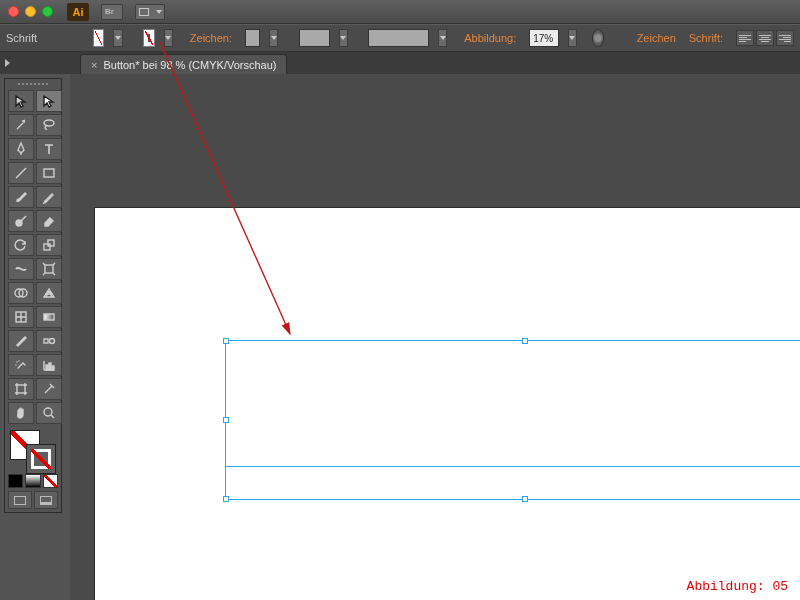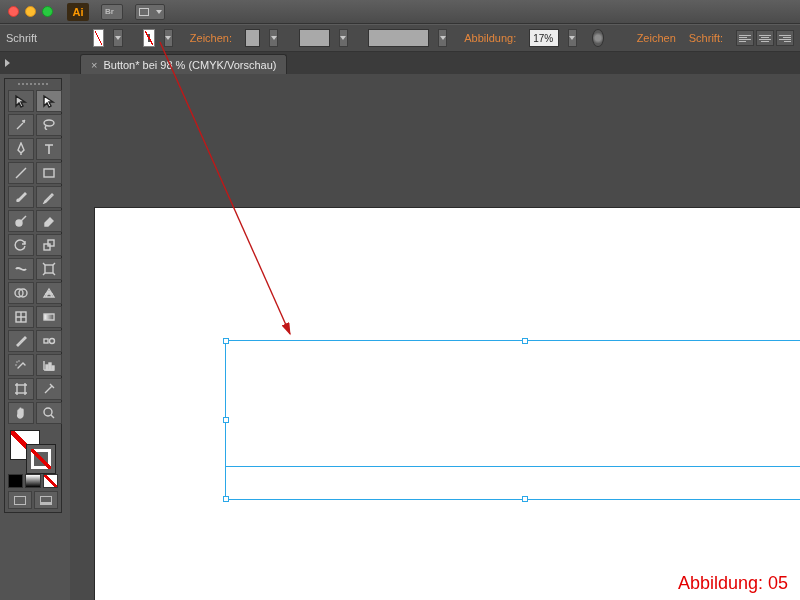--- a/index.html
+++ b/index.html
@@ -64,21 +64,21 @@
   .tools-grip{height:8px;display:flex;align-items:center;justify-content:center;margin:-2px 0 2px;}
   .tools-grip::after{content:"";width:30px;height:2px;background:repeating-linear-gradient(90deg,#888 0 2px,transparent 2px 4px);}
 
   
   .stage{ position:absolute; left:70px; top:74px; right:0; bottom:0; background:#535353; }
   .stage-dark{position:absolute; inset:0; background:#4a4a4a;}
   .artboard{ position:absolute; left:25px; top:134px; right:0; bottom:0; background:#fff; box-shadow:0 0 0 1px #2a2a2a; }
   .sel-rect{ position:absolute; border:1px solid #2aa7e8; }
   .sel-rect .h{position:absolute;width:6px;height:6px;background:#fff;border:1px solid #2aa7e8;}
   .sel-line{position:absolute;left:0;right:0;border-top:1px solid #2aa7e8;}
-  .caption{ position:absolute; right:12px; bottom:6px; color:#e30000; font-size:18px;}
+  .caption{ position:absolute; right:12px; bottom:6px; color:#e30000; font-size:13px;font-family:Liberation Mono, monospace;}
 
   
   .arrow-svg{position:absolute;left:0;top:0;pointer-events:none;}
 </style>
 </head>
 <body>
 
 <div class="titlebar">
   <div class="traffic">
     <span class="tl-close"></span>

